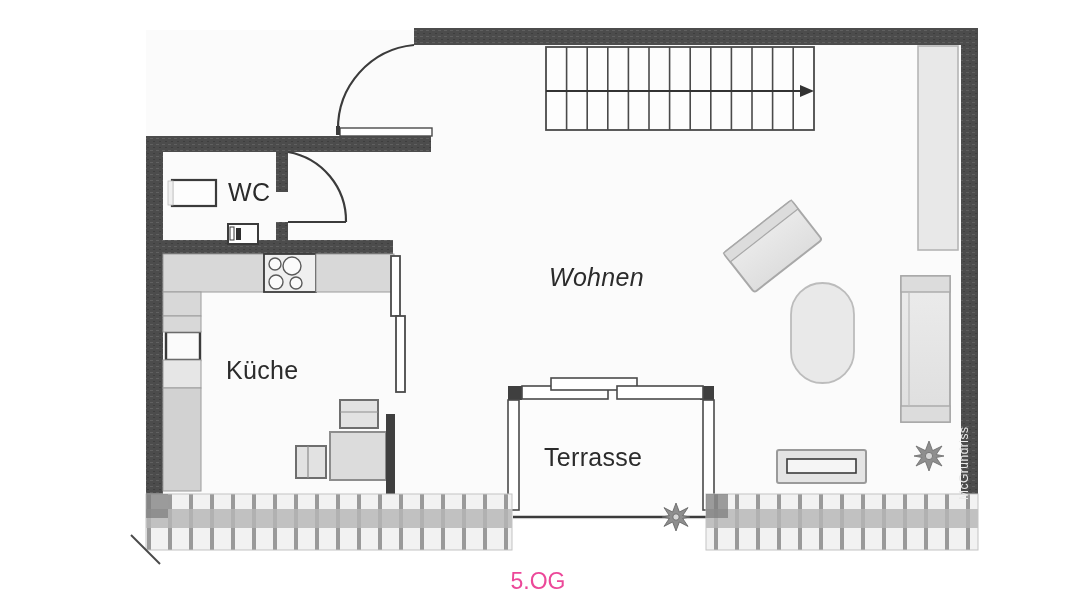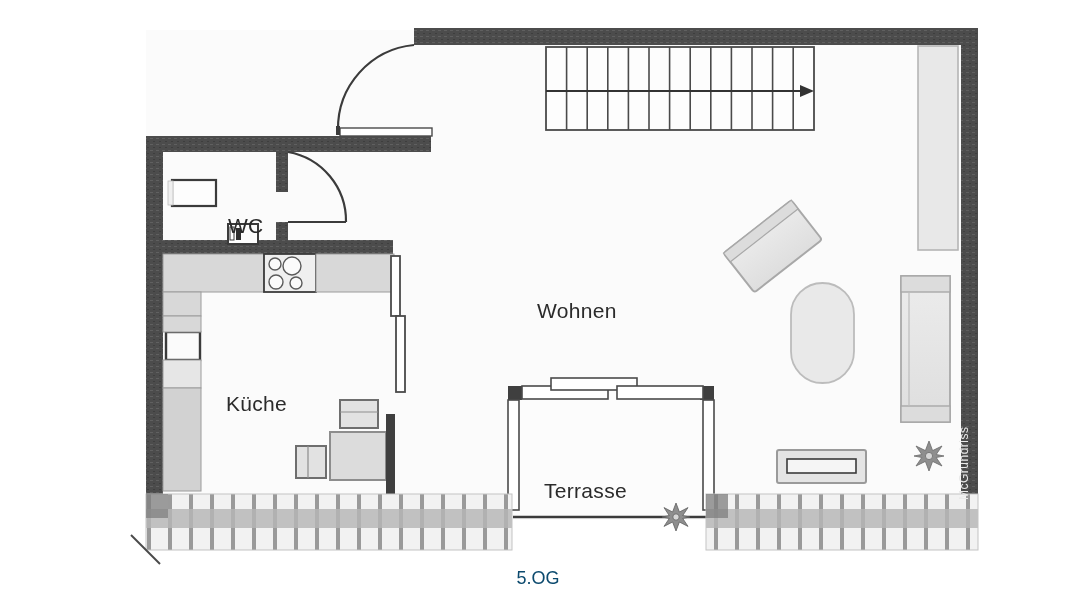--- a/index.html
+++ b/index.html
@@ -23,39 +23,38 @@
     position: absolute;
     left: 0;
     top: 0;
     width: 1076px;
     height: 604px;
     display: block;
   }
   .room-label {
     position: absolute;
     color: #2b2b2b;
-    font-size: 21px;
+    font-size: 25px;
     font-family: "Liberation Sans", sans-serif;
     letter-spacing: 0.3px;
     white-space: nowrap;
     user-select: none;
-    margin-top: 36px;
   }
   #label-wc   { left: 228px; top: 178px; }
   #label-kueche { left: 226px; top: 356px; }
-  #label-wohnen { left: 537px; top: 263px; }
+  #label-wohnen { left: 549px; top: 263px; font-style: italic; }
   #label-terrasse { left: 544px; top: 443px; }
   #floor-caption {
     position: absolute;
     left: 0;
     top: 568px;
     width: 1076px;
     text-align: center;
-    color: #0c4a6e;
-    font-size: 18px;
+    color: #ec4899;
+    font-size: 23px;
     font-family: "Liberation Sans", sans-serif;
     user-select: none;
   }
   #watermark {
     position: absolute;
     left: 955px;
     top: 418px;
     width: 18px;
     height: 82px;
     color: #e9e9e9;

